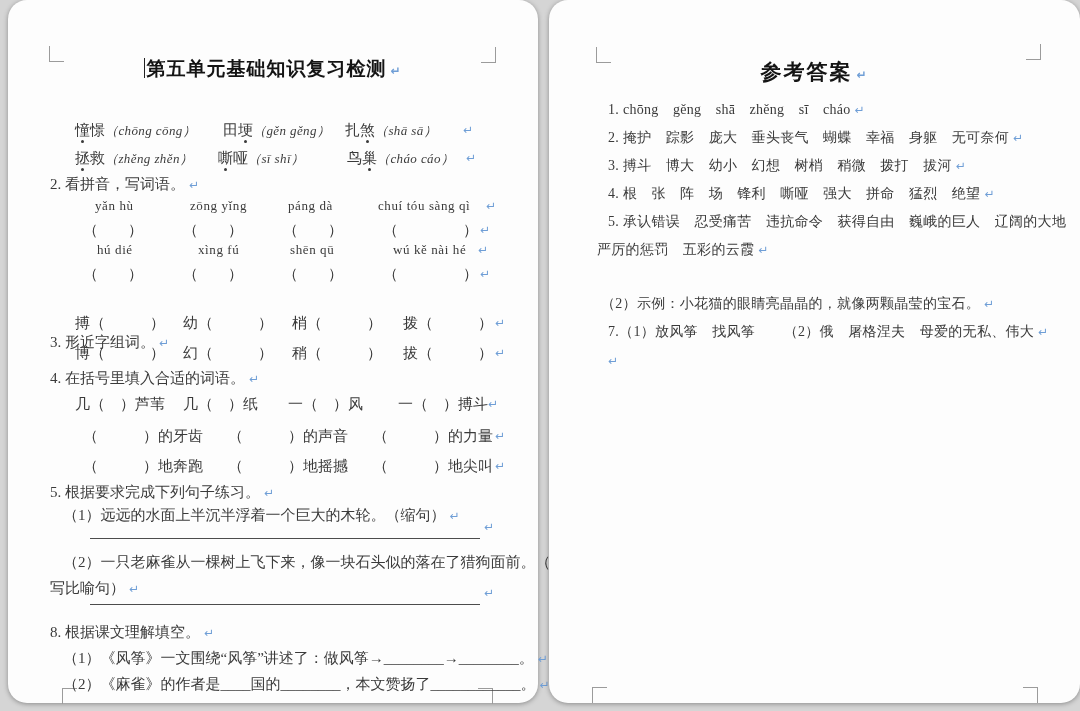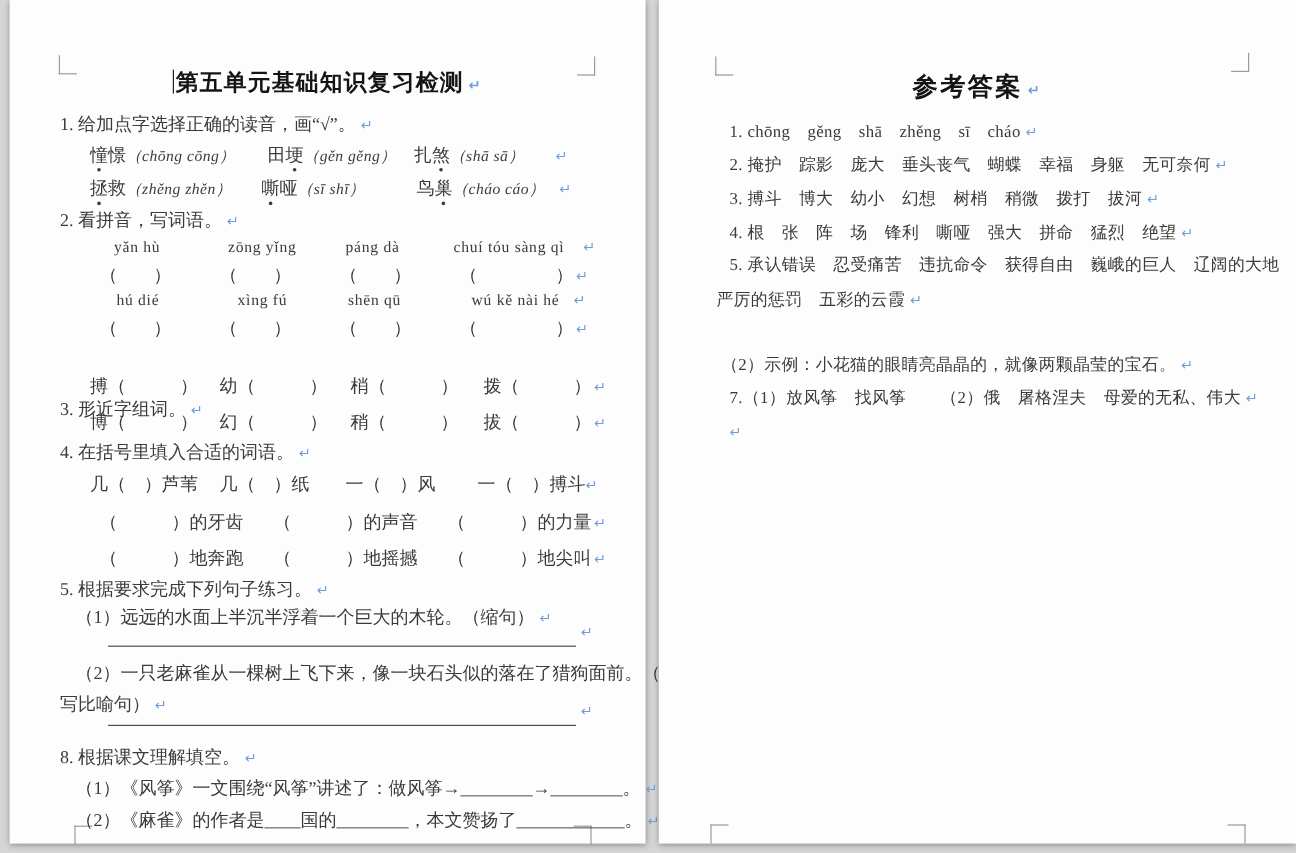--- a/index.html
+++ b/index.html
@@ -4,20 +4,21 @@
 <style>
   html,body{margin:0;padding:0;}
   body{
     width:1080px;height:711px;position:relative;overflow:hidden;
     background:#d5d5d5;
     font-family:"Liberation Serif","DejaVu Serif",serif;
   }
   .page{
     position:absolute;top:0;height:703px;background:#fdfdfd;
     box-shadow:0 1px 5px rgba(0,0,0,.35);
+    border-radius:19px;
   }
   #p1{left:8px;width:530px;}
   #p2{left:549px;width:531px;}
 
   .title{
     position:absolute;left:0;right:0;text-align:center;
     font-weight:bold;color:#141414;white-space:nowrap;
   }
   #p1 .title{top:56px;font-size:19px;letter-spacing:1px;}
   #p2 .title{top:58px;font-size:21px;letter-spacing:2px;}
@@ -59,21 +60,20 @@
 <body>
 
 <div class="page" id="p1">
   <div class="cm tl" style="left:41px;top:46px;"></div>
   <div class="cm tr" style="left:473px;top:47px;"></div>
   <div class="cm bl" style="left:54px;top:688px;"></div>
   <div class="cm br" style="left:470px;top:688px;"></div>
 
   <div class="title"><span class="caret"></span><span>第五单元基础知识复习检测</span><span class="pc">↵</span></div>
 
-  <div class="ln" style="left:42px;top:94px;"><span>1. 给加点字选择正确的读音，画“√”。</span><span class="pc">↵</span></div>
   <div class="ln" style="left:0;top:120px;width:530px;">
     <span class="it" style="left:67px"><span></span><span class="dt">憧</span><span>憬</span><span class="py">（chōng cōng）</span></span>
     <span class="it" style="left:215px"><span>田</span><span class="dt">埂</span><span></span><span class="py">（gěn gěng）</span></span>
     <span class="it" style="left:337px"><span>扎</span><span class="dt">煞</span><span></span><span class="py">（shā sā）</span></span>
     <span class="pc abs" style="left:455px">↵</span>
   </div>
   <div class="ln" style="left:0;top:148px;width:530px;">
     <span class="it" style="left:67px"><span></span><span class="dt">拯</span><span>救</span><span class="py">（zhěng zhěn）</span></span>
     <span class="it" style="left:210px"><span></span><span class="dt">嘶</span><span>哑</span><span class="py">（sī shī）</span></span>
     <span class="it" style="left:339px"><span>鸟</span><span class="dt">巢</span><span></span><span class="py">（cháo cáo）</span></span>

